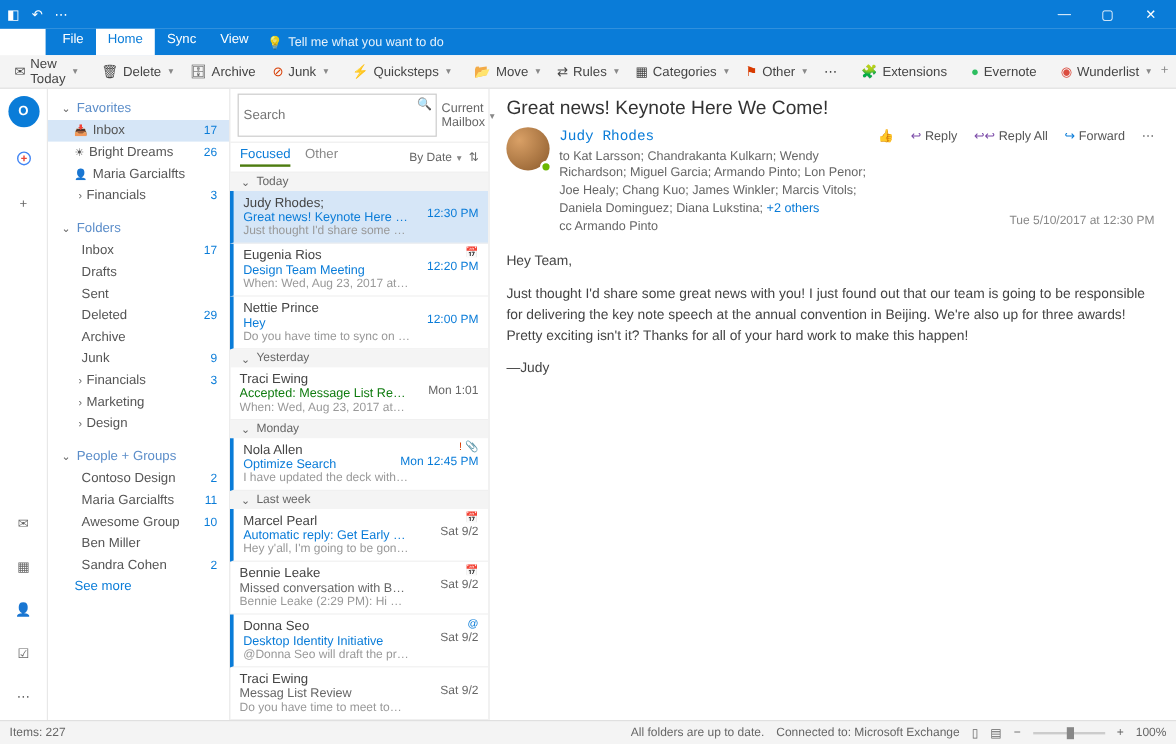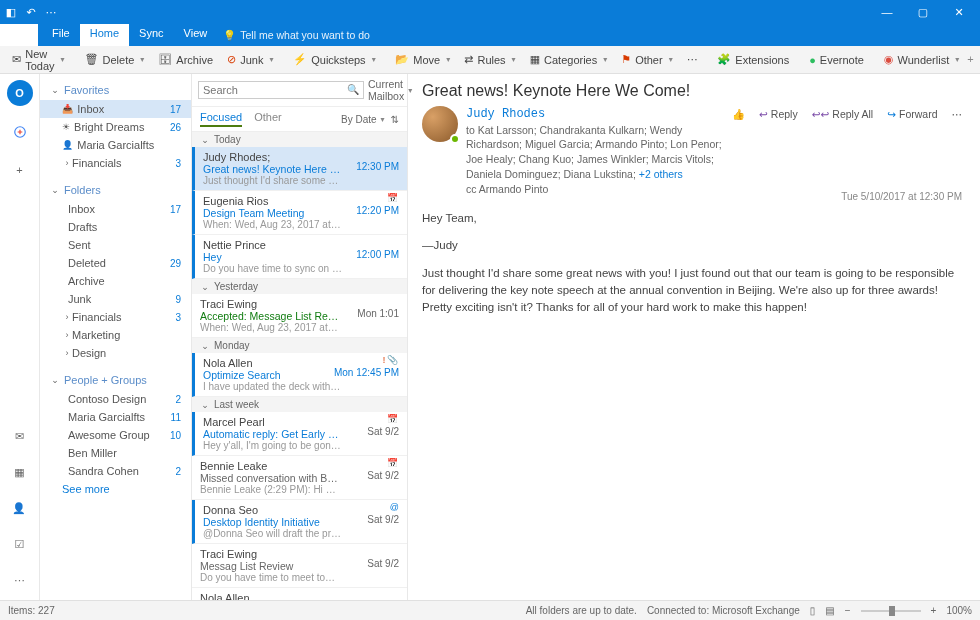--- a/index.html
+++ b/index.html
@@ -25,21 +25,21 @@
 .nav { width:152px; border-right:1px solid #e8e8e8; padding:6px 0; overflow:hidden; }
 .nav-sec { padding:4px 10px; color:#5b8dc9; font-size:11px; display:flex; align-items:center; gap:4px; cursor:pointer; }
 .nav-item { display:flex; align-items:center; padding:3px 10px 3px 22px; font-size:11px; color:#555; cursor:pointer; }
 .nav-item .cnt { margin-left:auto; color:#0a7cd8; font-size:10px; }
 .nav-item.sel { background:#d6e6f7; }
 .nav-item.sub { padding-left:28px; }
 .nav-link { color:#0a7cd8; padding:3px 22px; font-size:11px; cursor:pointer; }
 .cv { width:10px; height:10px; display:inline-flex; align-items:center; justify-content:center; font-size:9px; color:#666; }
 .maillist { width:216px; border-right:1px solid #e8e8e8; display:flex; flex-direction:column; }
 .search { display:flex; align-items:center; padding:4px 6px; gap:4px; border-bottom:1px solid #eee; }
-.search input { flex:1; border:1px solid #ccc; padding:2px 18px 2px 4px; font-size:11px; height:18px; }
+.search input { flex:1; border:1px solid #ccc; padding:2px 18px 2px 4px; font-size:11px; height:36px; }
 .search-wrap { position:relative; flex:1; }
 .search-mag { position:absolute; right:4px; top:3px; color:#0a7cd8; font-size:10px; }
 .scope { color:#666; font-size:10.5px; display:flex; align-items:center; gap:2px; }
 .tabs { display:flex; gap:12px; padding:4px 8px; border-bottom:1px solid #eee; font-size:11px; }
 .tabs .tab { color:#888; cursor:pointer; padding-bottom:2px; }
 .tabs .tab.active { color:#0a7cd8; border-bottom:2px solid #4d7c0f; }
 .tabs .sort { margin-left:auto; color:#666; font-size:10px; display:flex; gap:2px; align-items:center; }
 .grouphdr { background:#f4f4f4; color:#666; font-size:10px; padding:2px 8px; display:flex; align-items:center; gap:4px; }
 .msgs { overflow-y:auto; flex:1; }
 .msg { padding:4px 8px; border-bottom:1px solid #f0f0f0; position:relative; cursor:pointer; }
@@ -409,27 +409,27 @@
                 <span style="color:#7b4ba8">↩↩</span>
                 <span>Reply All</span>
               </div>
             <div class="ract">
                 <span style="color:#0a7cd8">↪</span>
                 <span>Forward</span>
               </div>
             <div class="ract">⋯</div>
           </div>
         </div>
-        <div class="rdate" style="position:absolute;right:18px;top:190px">Tue 5/10/2017 at 12:30 PM</div>
+        <div class="rdate" style="position:absolute;right:18px;top:178px">Tue 5/10/2017 at 12:30 PM</div>
       </div>
     </div>
     <div class="rbody">
       <p>Hey Team,</p>
+      <p>Just thought I'd share some great news with you! I just found out that our team is going to be responsible for delivering the key note speech at the annual convention in Beijing. We're also up for three awards! Pretty exciting isn't it? Thanks for all of your hard work to make this happen!</p>
       <p>—Judy</p>
-      <p>Just thought I'd share some great news with you! I just found out that our team is going to be responsible for delivering the key note speech at the annual convention in Beijing. We're also up for three awards! Pretty exciting isn't it? Thanks for all of your hard work to make this happen!</p>
     </div>
   </div>
 </div>
 
 <div class="statusbar">
   <span>Items: 227</span>
   <div class="right">
     <span>All folders are up to date.</span>
     <span>Connected to: Microsoft Exchange</span>
     <span>▯</span>

